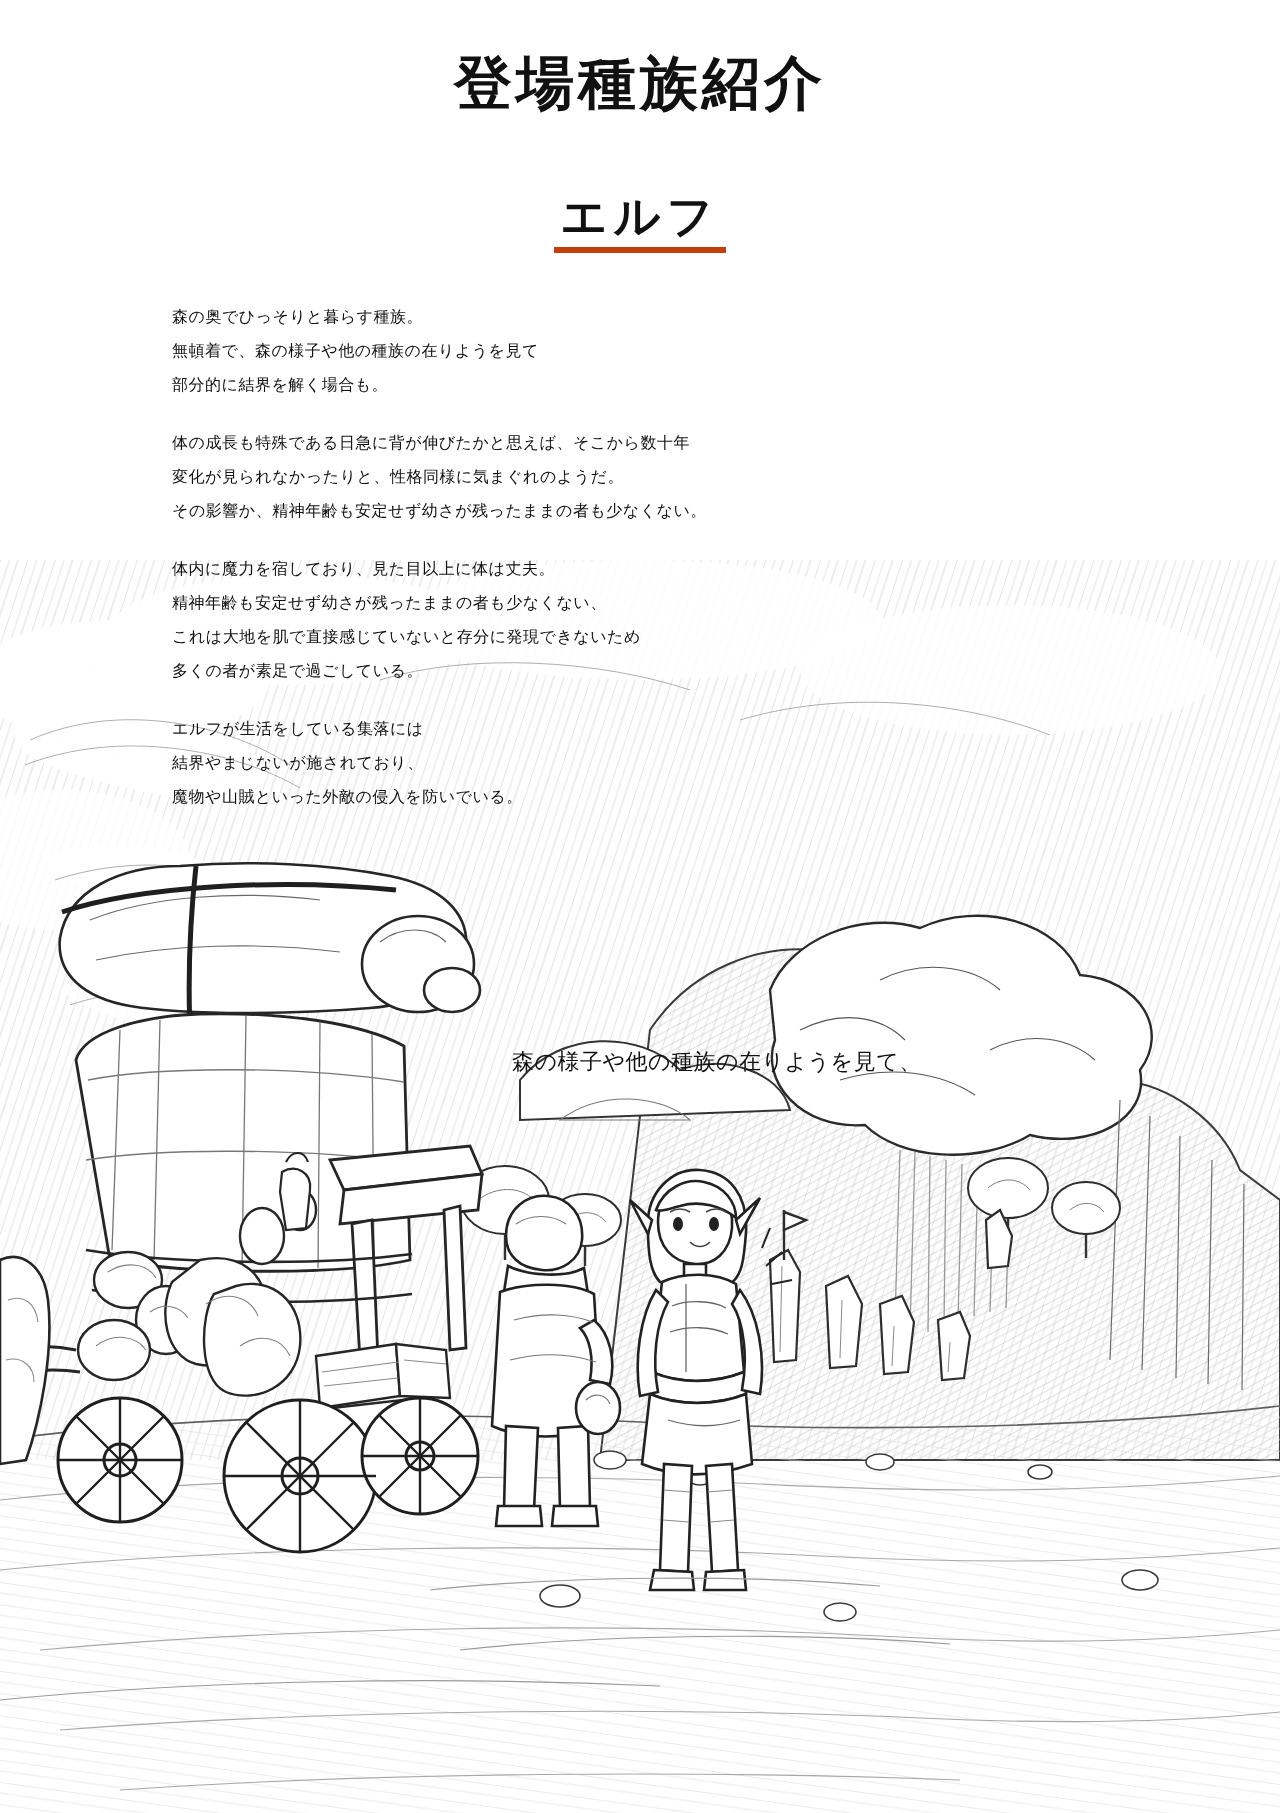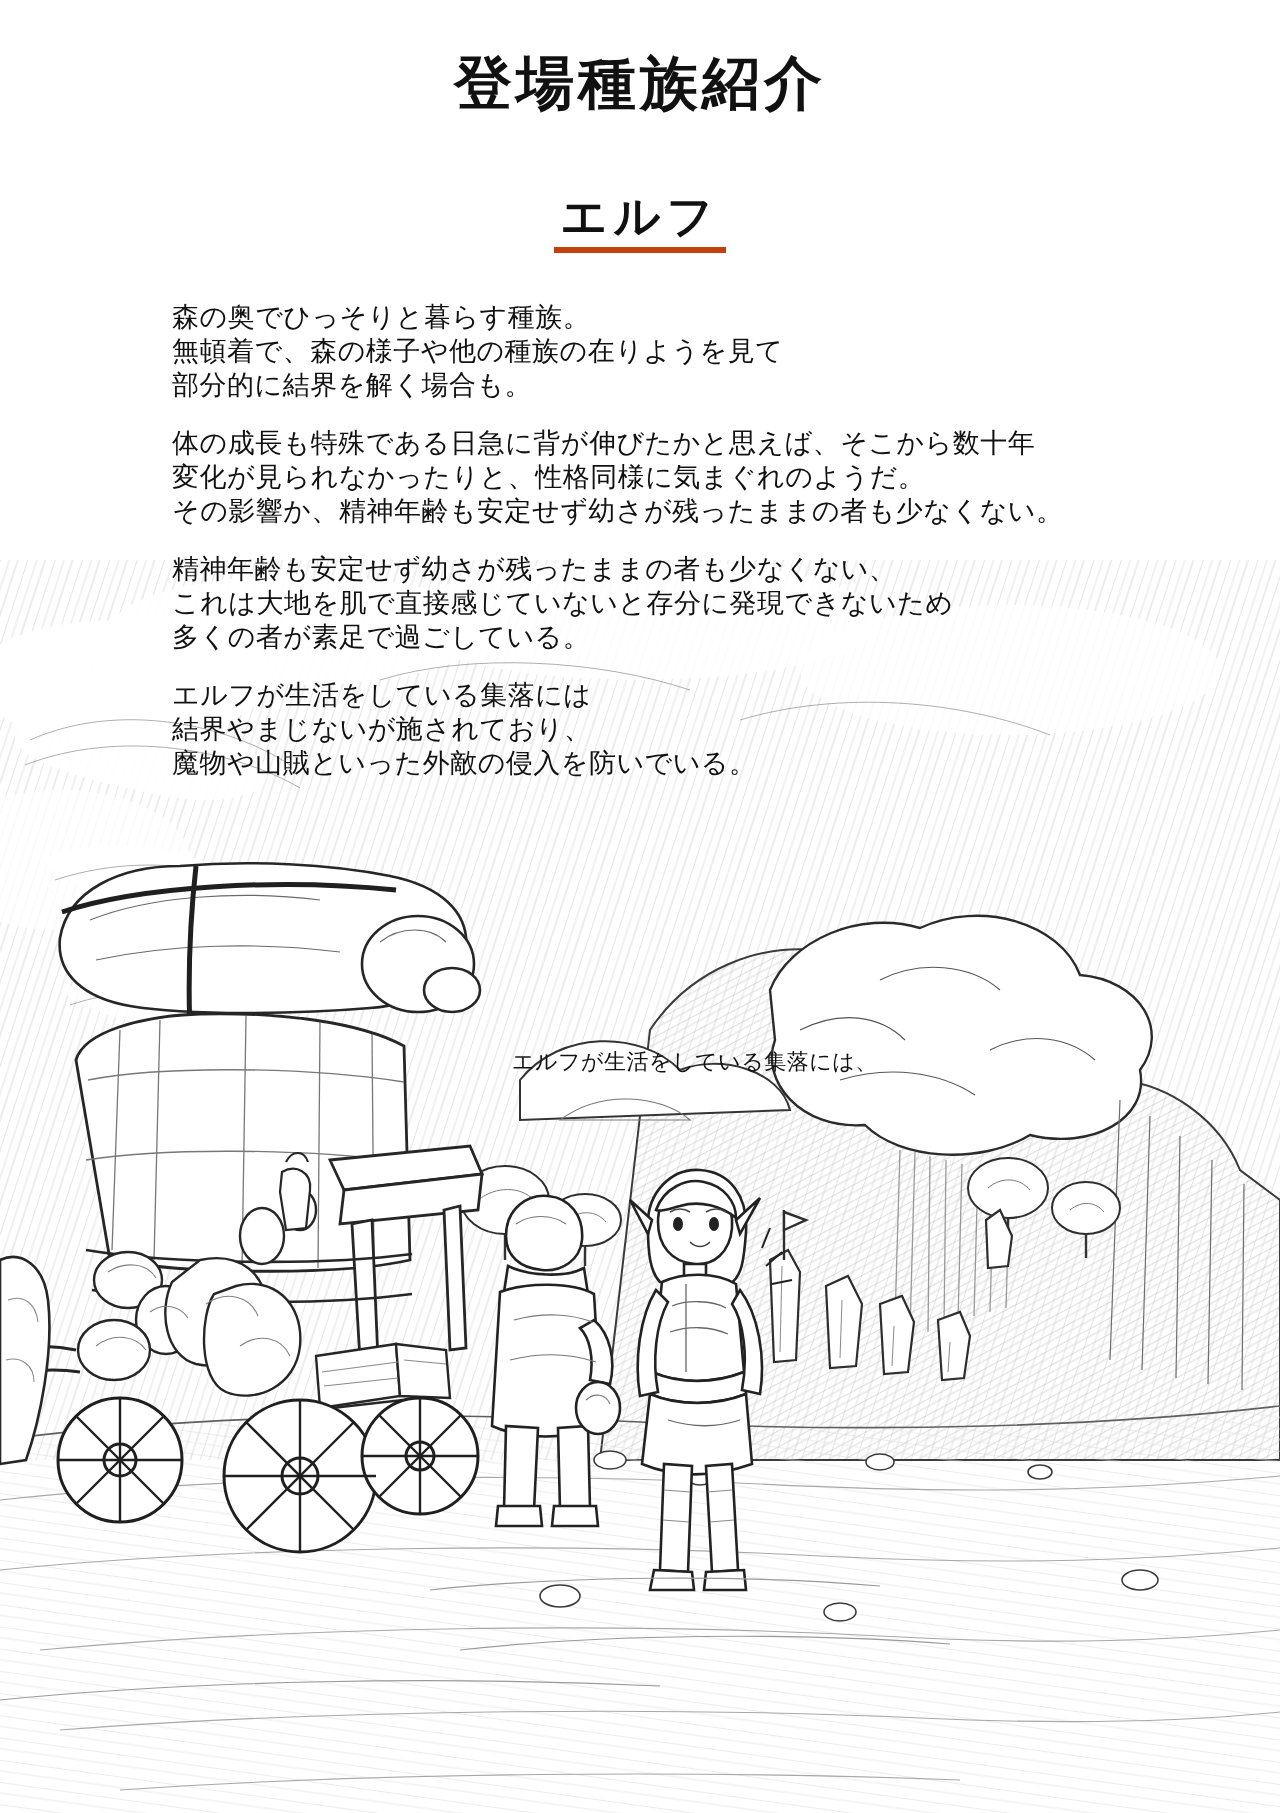--- a/index.html
+++ b/index.html
@@ -49,21 +49,21 @@
     border-bottom: 6px solid #c2410c;
     padding: 0 6px 4px 6px;
   }
 
   
   .body-text {
     position: absolute;
     left: 172px;
     top: 300px;
     width: 900px;
-    font-size: 27px;
+    font-size: 16px;
     line-height: 34px;
     letter-spacing: 0.5px;
   }
   .para { margin-bottom: 24px; }
   .para p { margin: 0; white-space: pre; }
 
   
   .scene-caption {
     position: absolute;
     left: 512px;
@@ -475,30 +475,31 @@
       <p>部分的に結界を解く場合も。</p>
     </div>
 
     <div class="para">
       <p>体の成長も特殊である日急に背が伸びたかと思えば、そこから数十年</p>
       <p>変化が見られなかったりと、性格同様に気まぐれのようだ。</p>
       <p>その影響か、精神年齢も安定せず幼さが残ったままの者も少なくない。</p>
     </div>
 
     <div class="para">
+      <p>体内に魔力を宿しており、見た目以上に体は丈夫。</p>
       <p>精神年齢も安定せず幼さが残ったままの者も少なくない、</p>
       <p>これは大地を肌で直接感じていないと存分に発現できないため</p>
       <p>多くの者が素足で過ごしている。</p>
     </div>
 
     <div class="para">
       <p>エルフが生活をしている集落には</p>
       <p>結界やまじないが施されており、</p>
       <p>魔物や山賊といった外敵の侵入を防いでいる。</p>
     </div>
 
   </div>
 
   <div class="scene-caption">
-    <p>エルフが生活をしている集落には、</p>
+    <p>森の様子や他の種族の在りようを見て、</p>
   </div>
 
 </div>
 
 </body></html>

